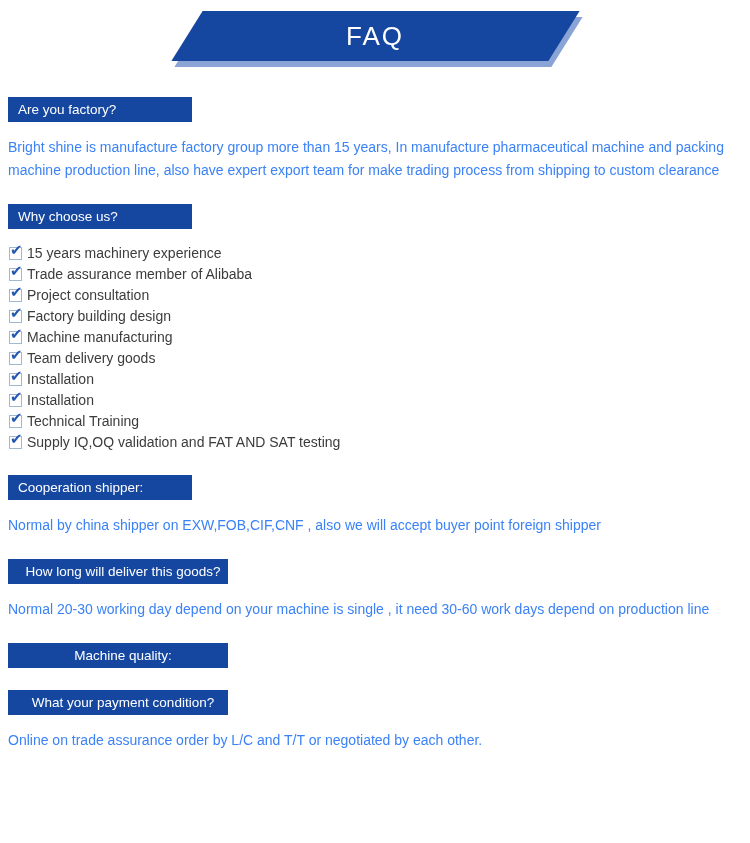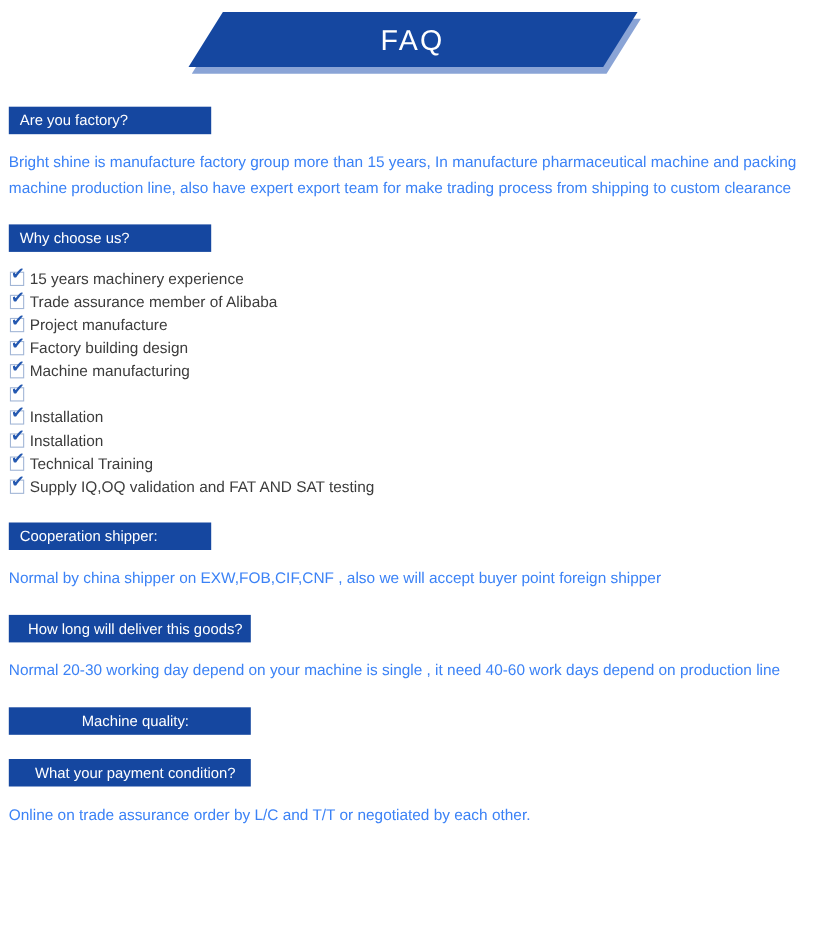--- a/index.html
+++ b/index.html
@@ -120,38 +120,39 @@
     <li class="check-item">
       <span class="checkbox">
           <span class="check-glyph">✔</span>
         </span>
       <span>Trade assurance member of Alibaba</span>
     </li>
     <li class="check-item">
       <span class="checkbox">
           <span class="check-glyph">✔</span>
         </span>
-      <span>Project manufacture</span>
+      <span>Project consultation</span>
     </li>
     <li class="check-item">
       <span class="checkbox">
           <span class="check-glyph">✔</span>
         </span>
       <span>Factory building design</span>
     </li>
     <li class="check-item">
       <span class="checkbox">
           <span class="check-glyph">✔</span>
         </span>
       <span>Machine manufacturing</span>
     </li>
     <li class="check-item">
       <span class="checkbox">
           <span class="check-glyph">✔</span>
         </span>
+      <span>Team delivery goods</span>
     </li>
     <li class="check-item">
       <span class="checkbox">
           <span class="check-glyph">✔</span>
         </span>
       <span>Installation</span>
     </li>
     <li class="check-item">
       <span class="checkbox">
           <span class="check-glyph">✔</span>
@@ -169,20 +170,20 @@
           <span class="check-glyph">✔</span>
         </span>
       <span>Supply IQ,OQ validation and FAT AND SAT testing</span>
     </li>
   </ul>
 
   <div class="sec-heading w-narrow">Cooperation shipper:</div>
   <p class="para">Normal by china shipper on EXW,FOB,CIF,CNF , also we will accept buyer point foreign shipper</p>
 
   <div class="sec-heading w-wide">How long will deliver this goods?</div>
-  <p class="para">Normal 20-30 working day depend on your machine is single , it need 40-60 work days depend on production line</p>
+  <p class="para">Normal 20-30 working day depend on your machine is single , it need 30-60 work days depend on production line</p>
 
   <div class="sec-heading w-wide">Machine quality:</div>
 
   <div class="sec-heading w-wide">What your payment condition?</div>
   <p class="para">Online on trade assurance order by L/C and T/T or negotiated by each other.</p>
 
 </div>
 
 </body></html>

